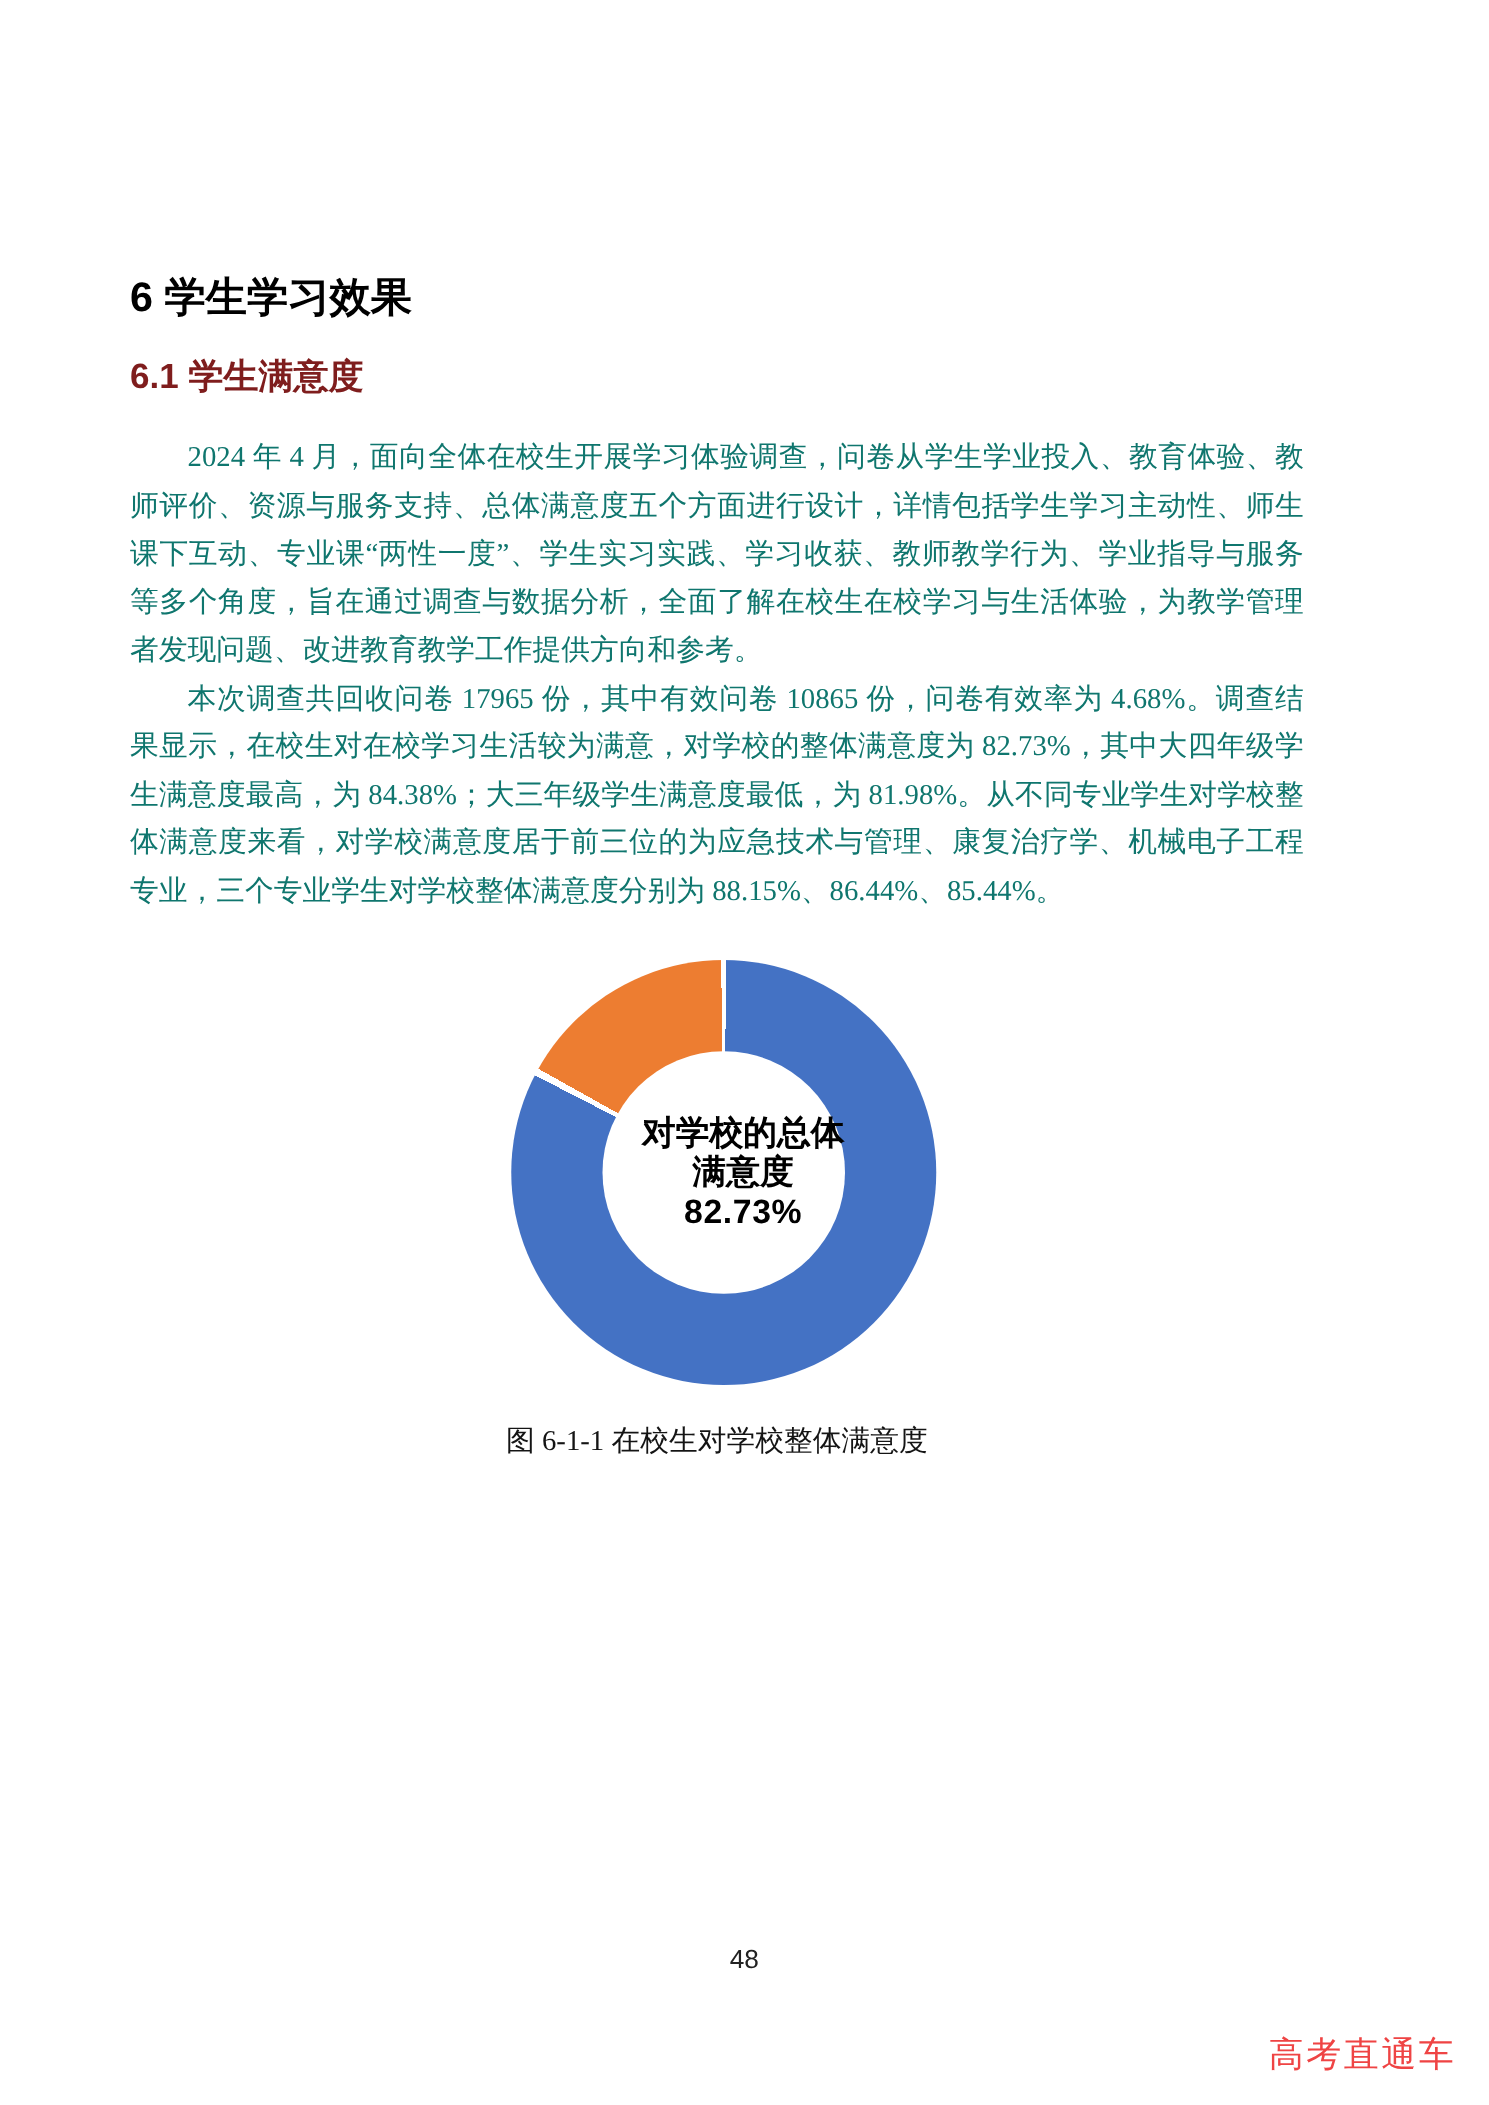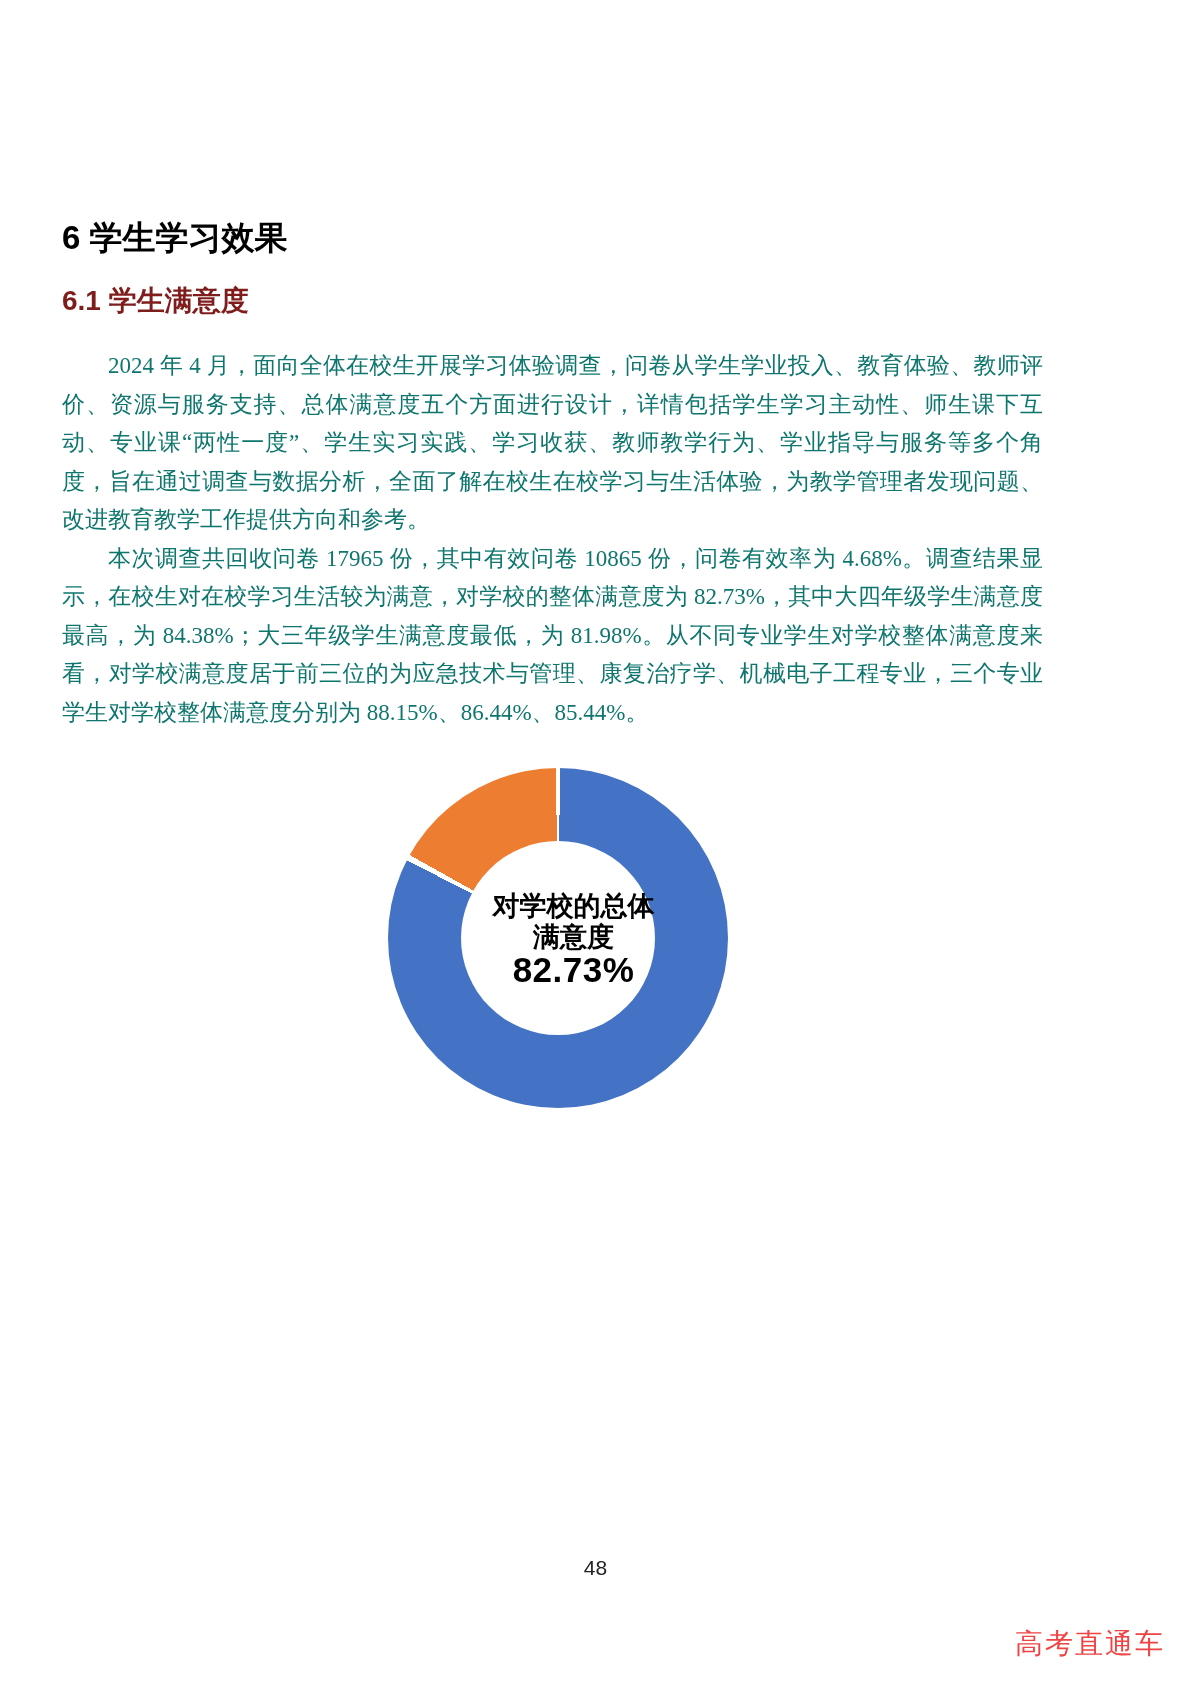--- a/index.html
+++ b/index.html
@@ -3,21 +3,21 @@
 <meta charset="utf-8">
 <style>
   html, body { margin: 0; padding: 0; background: #ffffff; }
   .page {
     position: relative;
     width: 1191px;
     height: 1684px;
     margin: 0 auto;
     background: #ffffff;
     box-sizing: border-box;
-    padding: 219px 148px 0 62px;
+    padding: 219px 148px 0 104px;
     font-family: "Liberation Serif", "DejaVu Serif", serif;
     color: #141414;
     overflow: hidden;
   }
   .h1 {
     margin: 0;
     font-family: "Liberation Sans", "DejaVu Sans", sans-serif;
     font-weight: 700;
     font-size: 33px;
     line-height: 1.15;
@@ -71,21 +71,21 @@
     flex-direction: column;
     align-items: center;
     font-family: "Liberation Sans", "DejaVu Sans", sans-serif;
     font-weight: 700;
     color: #000000;
     font-size: 27px;
     line-height: 31px;
     white-space: nowrap;
   }
   .center-value {
-    font-size: 35px;
+    font-size: 27px;
     line-height: 33px;
     letter-spacing: 0.5px;
   }
   .figure-caption {
     display: block;
     margin-top: 26px;
     font-size: 23px;
     line-height: 28px;
     color: #141414;
     text-align: center;
@@ -127,20 +127,21 @@
   <figure class="figure-block" style="margin-left:0;margin-right:0;">
     <div class="donut" style="background: conic-gradient(rgb(255, 255, 255) 0deg, rgb(255, 255, 255) 0.7deg, rgb(68, 114, 196) 0.7deg, rgb(68, 114, 196) 297.228deg, rgb(255, 255, 255) 297.228deg, rgb(255, 255, 255) 299.228deg, rgb(237, 125, 49) 299.228deg, rgb(237, 125, 49) 359.3deg, rgb(255, 255, 255) 359.3deg, rgb(255, 255, 255) 360deg);">
       <div class="donut-hole" style="width: 194px; height: 194px; margin: -97px 0px 0px -97px;">
         <div class="center-label">
           <span>对学校的总体</span>
           <span>满意度</span>
           <span class="center-value">82.73%</span>
         </div>
       </div>
     </div>
+    <figcaption class="figure-caption">图 6-1-1 在校生对学校整体满意度</figcaption>
   </figure>
 
 
   <div class="page-number">48</div>
 
   <div class="watermark">高考直通车</div>
 
 </div>
 
 </body></html>

